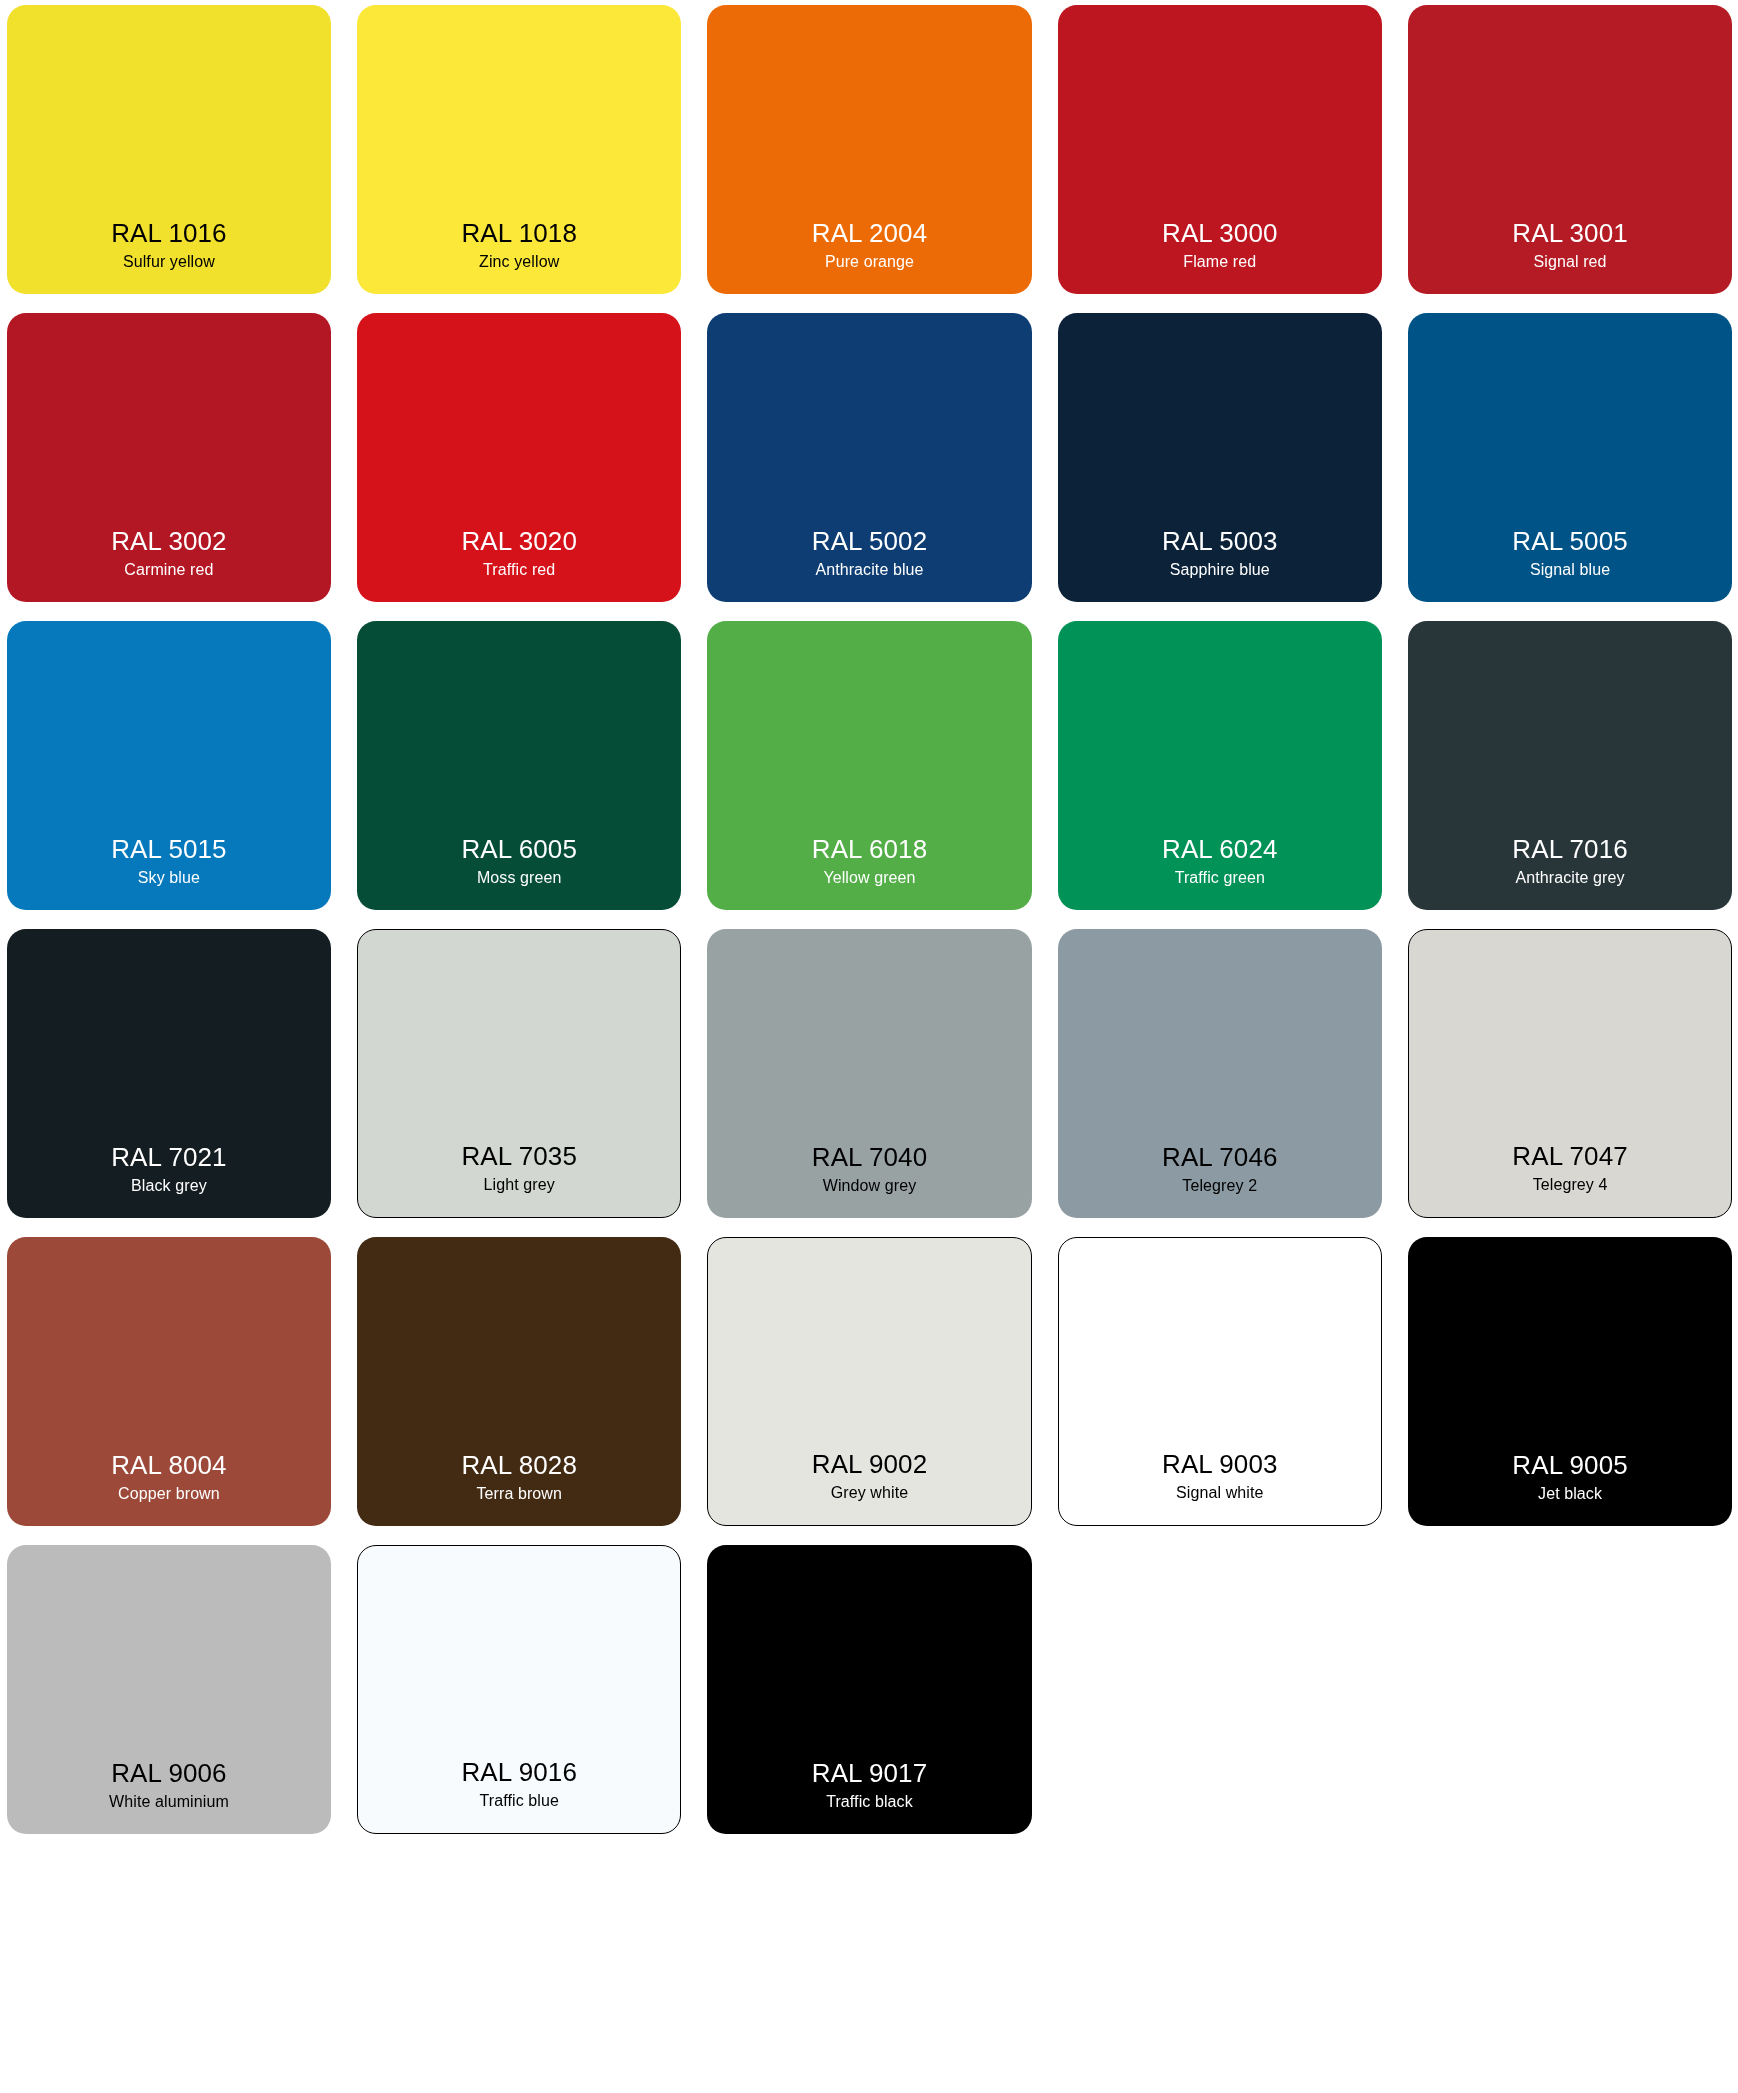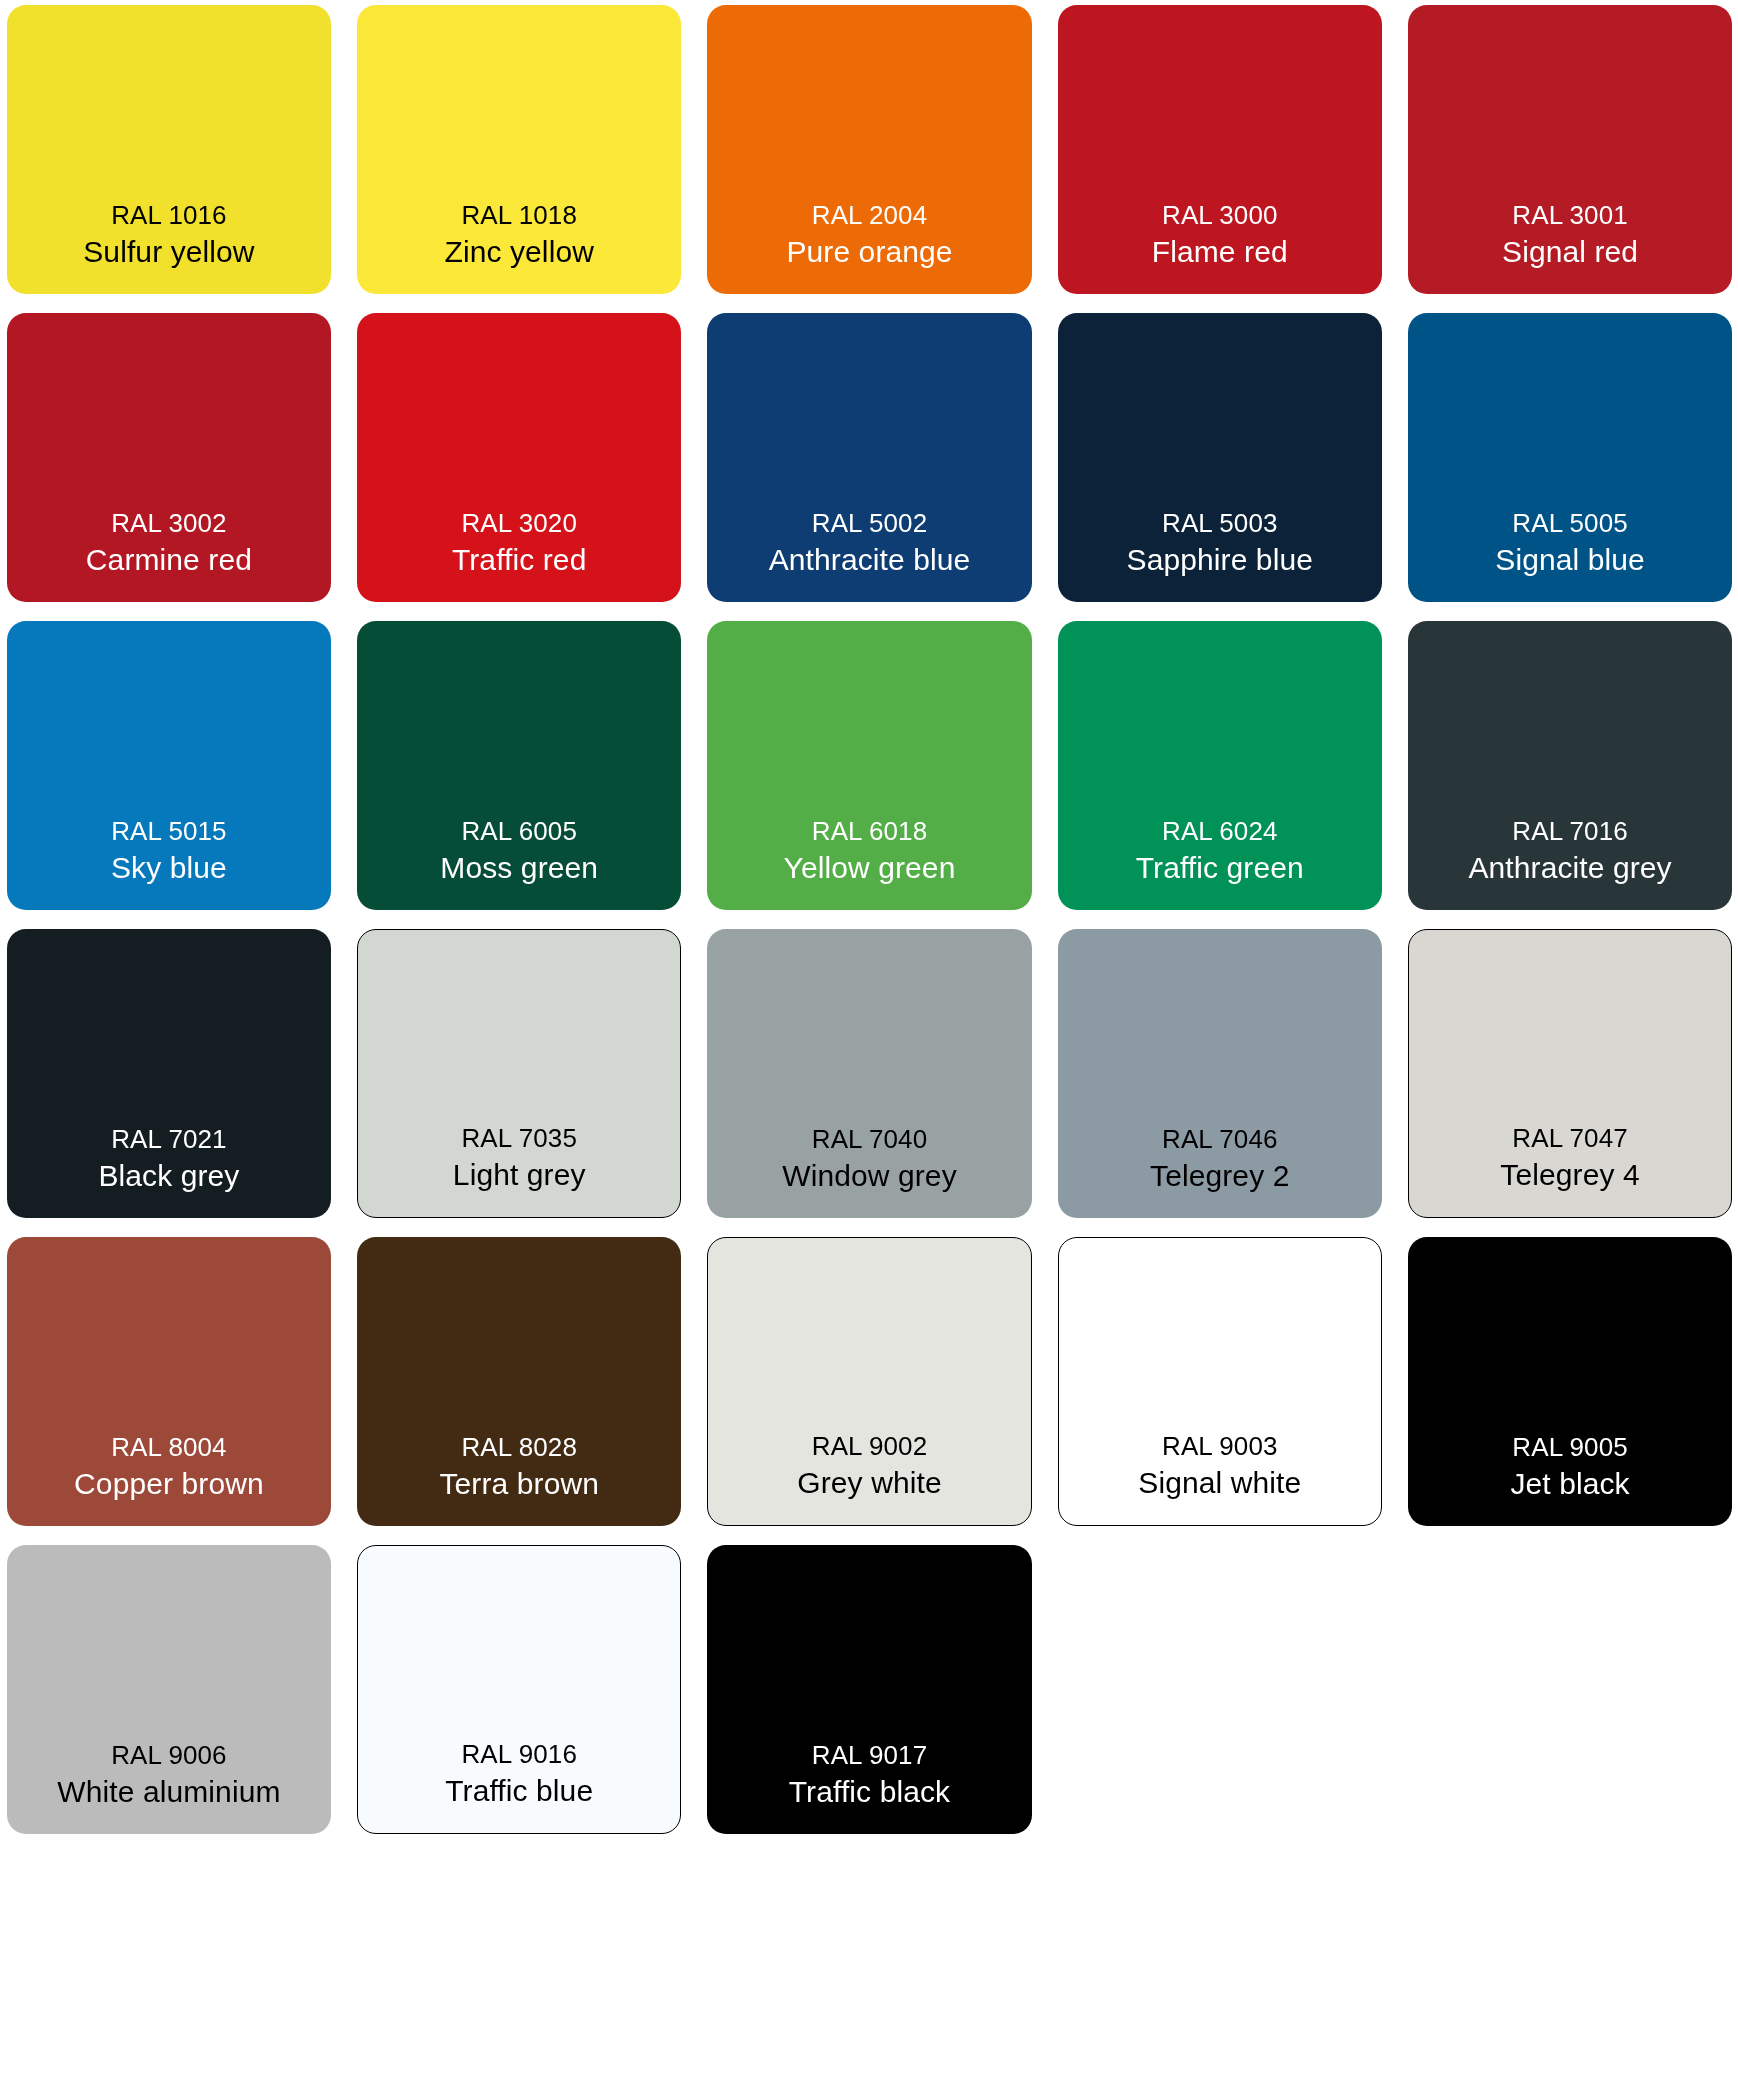--- a/index.html
+++ b/index.html
@@ -43,21 +43,21 @@
   .swatch.bordered {
     border: 1.7px solid #000000;
   }
   .code {
     font-size: 26px;
     line-height: 1.33;
     letter-spacing: 0.1px;
     white-space: nowrap;
   }
   .name {
-    font-size: 30px;
+    font-size: 16px;
     line-height: 1.33;
     letter-spacing: 0.1px;
     white-space: nowrap;
   }
   .label-stack {
     display: flex;
     flex-direction: column;
     align-items: center;
     justify-content: flex-end;
   }

